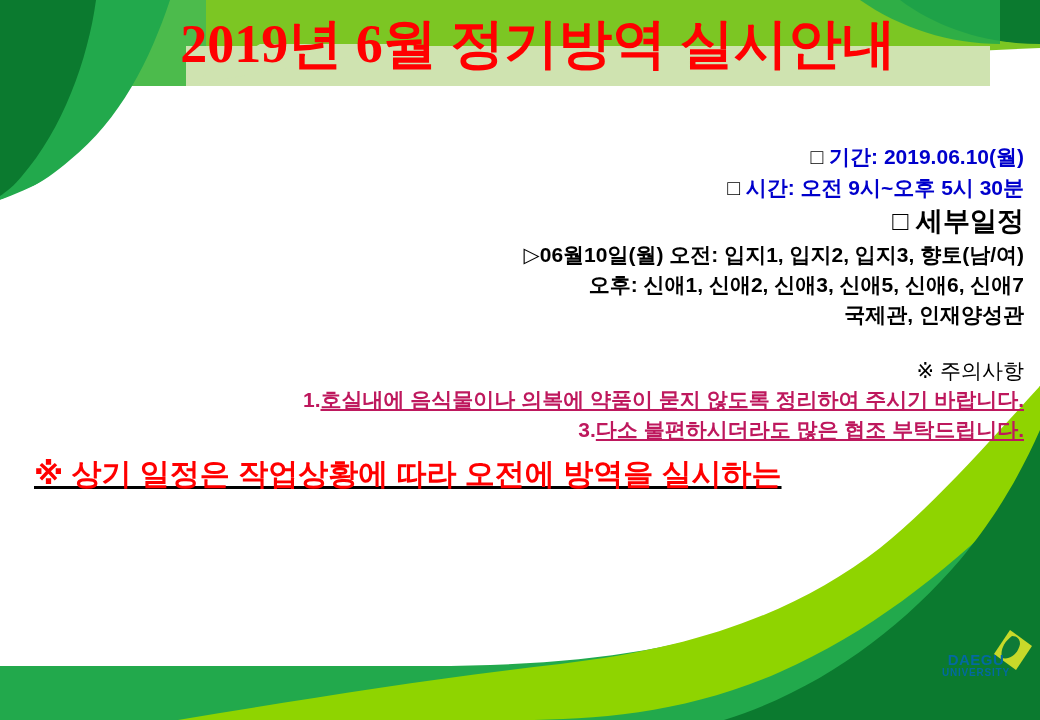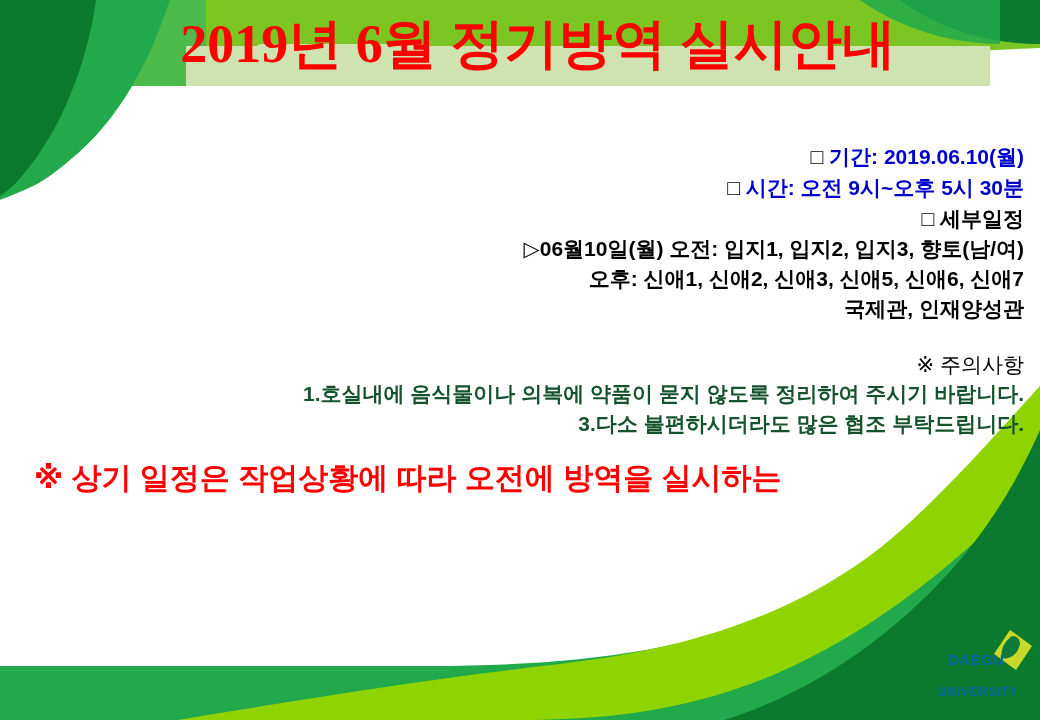--- a/index.html
+++ b/index.html
@@ -72,21 +72,21 @@
     color: #0000CC;
     margin-bottom: 10px;
   }
   .info-line .marker {
     color: #000000;
     font-weight: normal;
     font-size: 21px;
   }
 
   .section-head {
-    font-size: 21px;
+    font-size: 27px;
     color: #000000;
     margin-bottom: 9px;
   }
   .section-head .marker {
     font-weight: normal;
   }
 
   .sched-line {
     font-size: 21px;
     color: #000000;
@@ -105,32 +105,34 @@
 
   .caution-head {
     font-size: 21px;
     color: #000000;
     font-weight: normal;
     margin-bottom: 8px;
   }
 
   .caution-item {
     font-size: 21px;
-    color: #14532d;
+    color: #be185d;
     font-weight: bold;
     margin-bottom: 9px;
     white-space: pre;
+    text-decoration: underline;
   }
   .caution-item .num {
     display: inline-block;
     width: 42px;
   }
 
   #warning-block {
-    margin-top: 26px;
+    margin-top: 16px;
+    text-decoration: underline;
   }
   .warn-line {
     font-size: 30px;
     font-weight: bold;
     color: #FF0000;
     line-height: 1.22;
     white-space: pre;
   }
 
   
@@ -151,25 +153,25 @@
     color: #0369a1;
     line-height: 1.0;
   }
   #logo-name {
     font-size: 15px;
     font-weight: bold;
     letter-spacing: 0.5px;
     display: block;
   }
   #logo-sub {
-    font-size: 12px;
+    font-size: 10px;
     font-weight: bold;
     letter-spacing: 0.8px;
     display: block;
-    margin-top: 19px;
+    margin-top: 1px;
     text-align: center;
   }
 </style>
 </head>
 <body>
 
 <div id="slide">
 
   <svg id="bg-decor" viewBox="0 0 1040 720" preserveAspectRatio="none">
 

